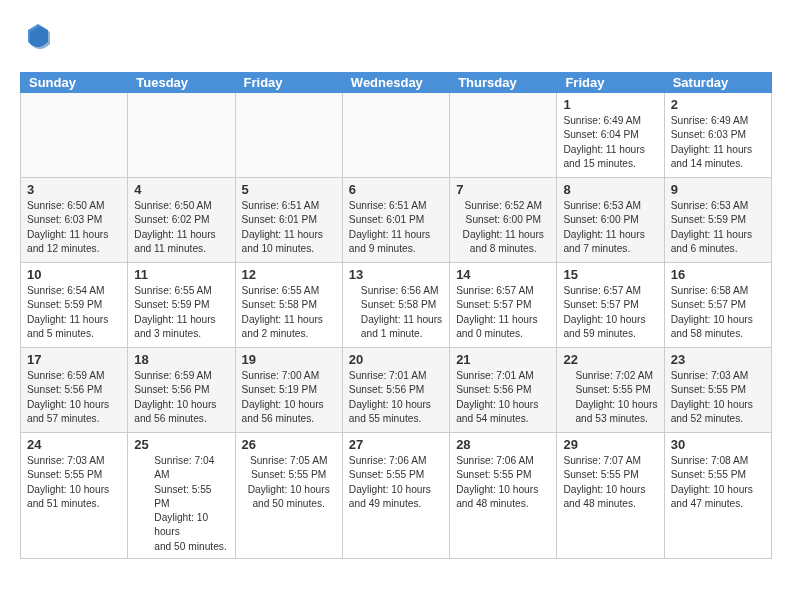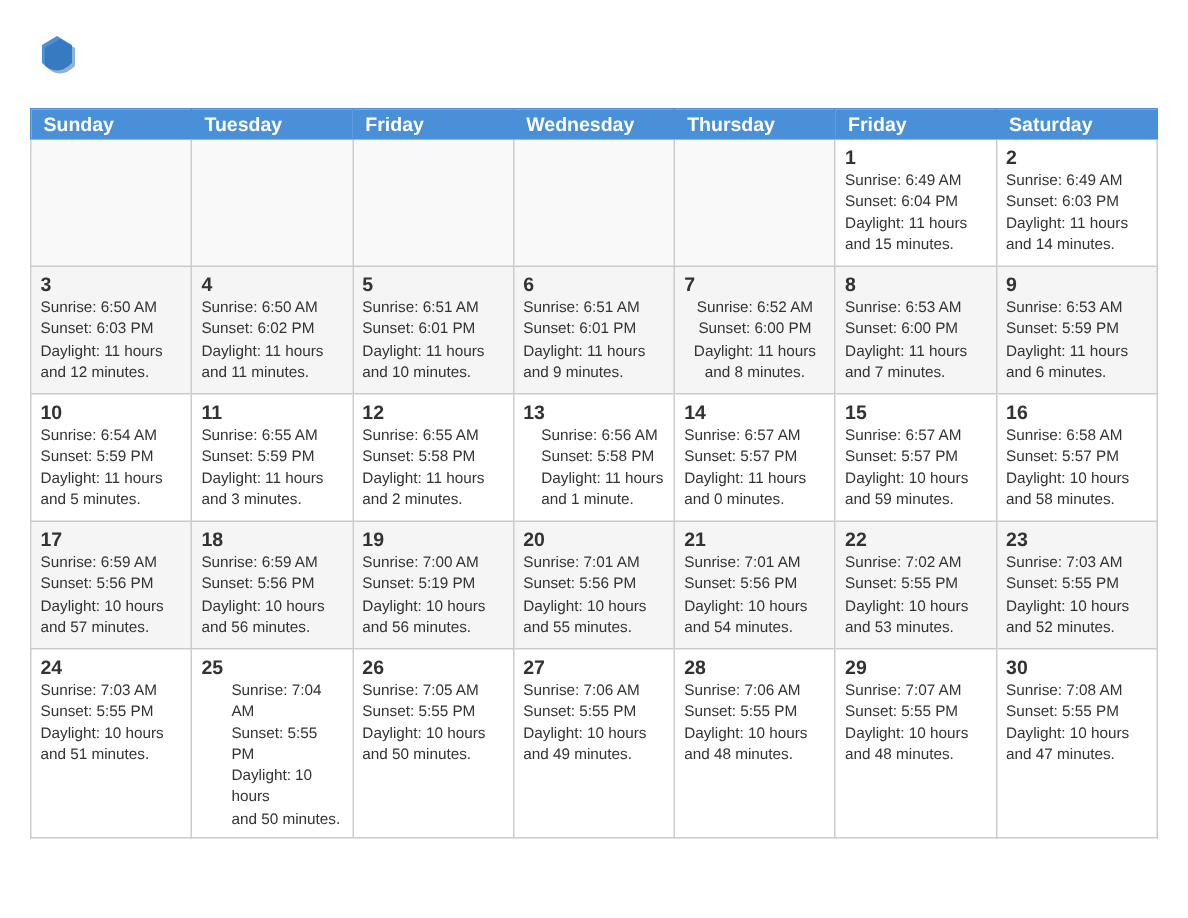--- a/index.html
+++ b/index.html
@@ -283,21 +283,21 @@
           </td>
           <td>
             <span class="day-number">21</span>
             <div class="day-info" style="white-space: pre-line;">Sunrise: 7:01 AM
 Sunset: 5:56 PM
 Daylight: 10 hours
 and 54 minutes.</div>
           </td>
           <td>
             <span class="day-number">22</span>
-            <div class="day-info" style="white-space: pre-line;">Sunrise: 7:02 AM
+            <div class="day-info" style="white-space: pre-line; margin-left: 12px;">Sunrise: 7:02 AM
 Sunset: 5:55 PM
 Daylight: 10 hours
 and 53 minutes.</div>
           </td>
           <td>
             <span class="day-number">23</span>
             <div class="day-info" style="white-space: pre-line;">Sunrise: 7:03 AM
 Sunset: 5:55 PM
 Daylight: 10 hours
 and 52 minutes.</div>
@@ -313,21 +313,21 @@
           </td>
           <td>
             <span class="day-number">25</span>
             <div class="day-info" style="white-space: pre-line; margin-left: 20px;">Sunrise: 7:04 AM
 Sunset: 5:55 PM
 Daylight: 10 hours
 and 50 minutes.</div>
           </td>
           <td>
             <span class="day-number">26</span>
-            <div class="day-info" style="white-space: pre-line;">Sunrise: 7:05 AM
+            <div class="day-info" style="white-space: pre-line; text-align: center;">Sunrise: 7:05 AM
 Sunset: 5:55 PM
 Daylight: 10 hours
 and 50 minutes.</div>
           </td>
           <td>
             <span class="day-number">27</span>
             <div class="day-info" style="white-space: pre-line;">Sunrise: 7:06 AM
 Sunset: 5:55 PM
 Daylight: 10 hours
 and 49 minutes.</div>

